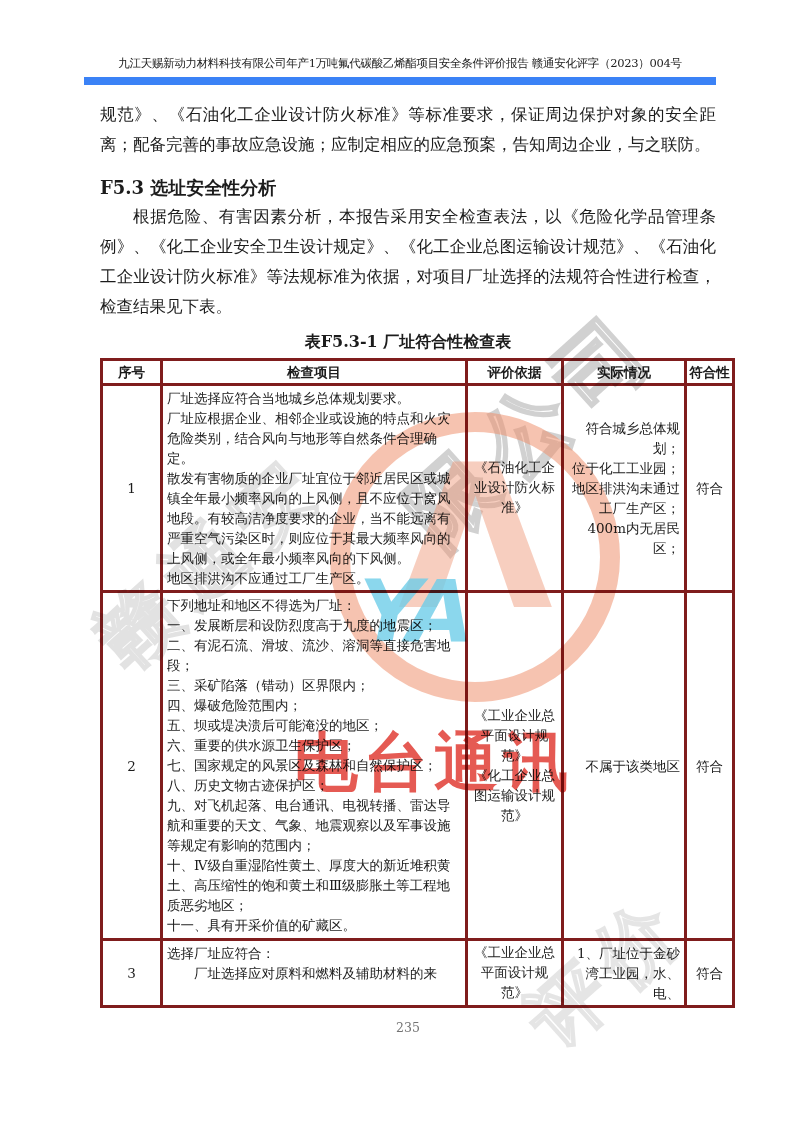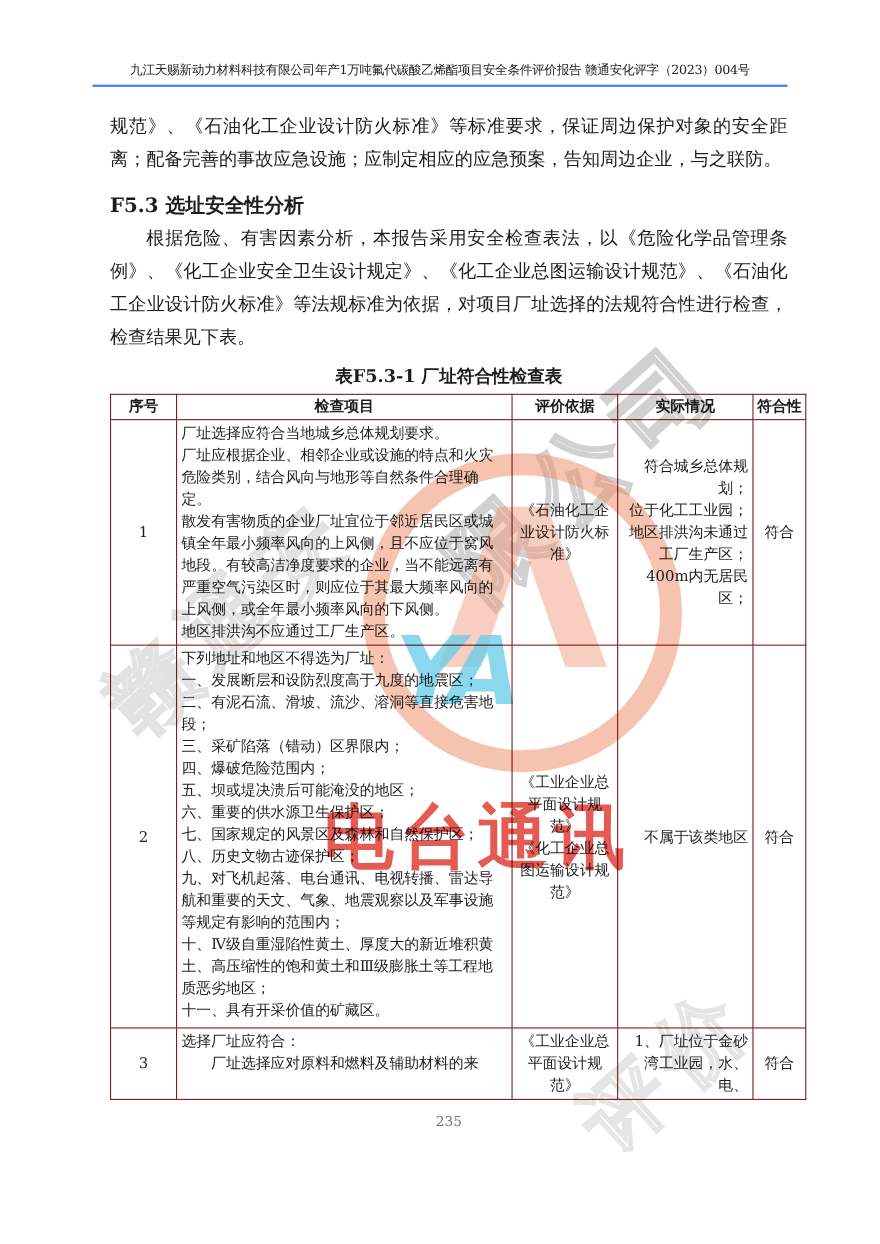--- a/index.html
+++ b/index.html
@@ -7,34 +7,34 @@
   .page {
     position:relative; width:800px; height:1131px; margin:0 auto;
     background:#ffffff; overflow:hidden;
     font-family:"DejaVu Serif","Liberation Serif",serif;
     color:#1c1c1c;
   }
   
   .doc-header {
     position:absolute; top:56px; left:84px; width:632px;
     text-align:center; font-size:11.5px; letter-spacing:-0.3px;
-    color:#222; padding-bottom:6px; border-bottom:2px solid #3b82f6;
+    color:#222; padding-bottom:6px; border-bottom:8px solid #3b82f6;
     white-space:nowrap; overflow:hidden;
   }
   
   .main { position:absolute; top:100px; left:84px; width:632px;padding-left:16px; }
   .para { font-size:16.5px; line-height:30px; text-align:justify; }
   .para.indent { text-indent:2em; }
   .h-section { margin-top:14px; font-size:18px; font-weight:bold; line-height:28px; }
   .h-sub { margin-top:8px; font-size:16.5px; line-height:30px; text-indent:2em; }
   .tbl-title { margin-top:8px; text-align:center; font-size:16px; font-weight:bold; line-height:24px; }
   
   table.check { margin-top:4px; width:632px; border-collapse:collapse; table-layout:fixed; }
   table.check th, table.check td {
-    border:1px solid #7f1d1d; font-size:13.5px; line-height:20px;
+    border:3px solid #7f1d1d; font-size:13.5px; line-height:20px;
     padding:2px 4px; color:#1c1c1c; overflow:hidden;
   }
   table.check th { font-weight:bold; text-align:center; height:22px; padding:1px 2px; }
   td.c-no { text-align:center; vertical-align:middle; }
   td.c-item { text-align:left; vertical-align:top; white-space:pre-line; }
   td.c-basis { text-align:center; vertical-align:middle; white-space:pre-line;font-family:Liberation Serif, serif; }
   td.c-actual { text-align:right; vertical-align:middle; white-space:pre-line; }
   td.c-conf { text-align:center; vertical-align:middle; }
   tr.r1 td { height:200px; }
   tr.r2 td { height:348px; }

